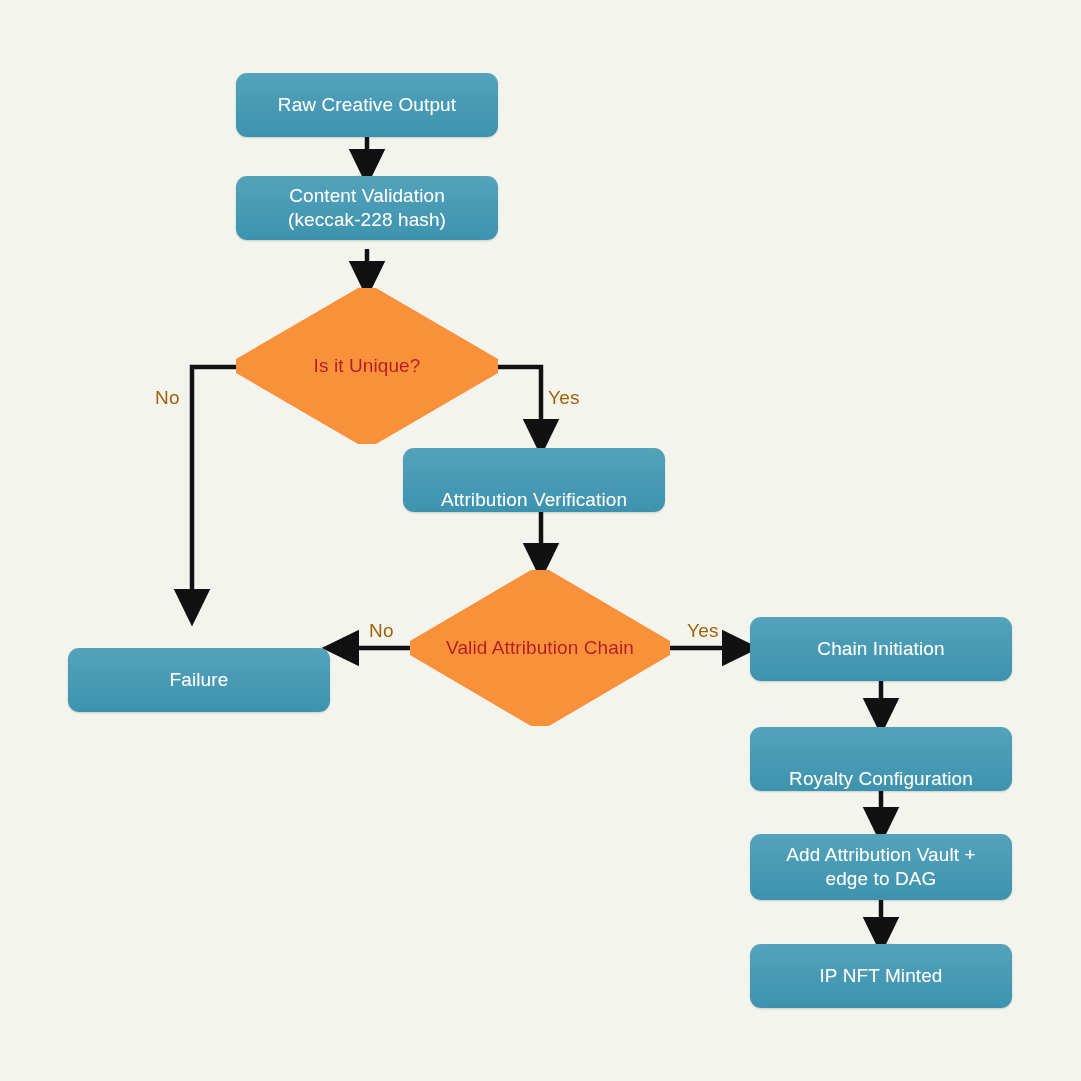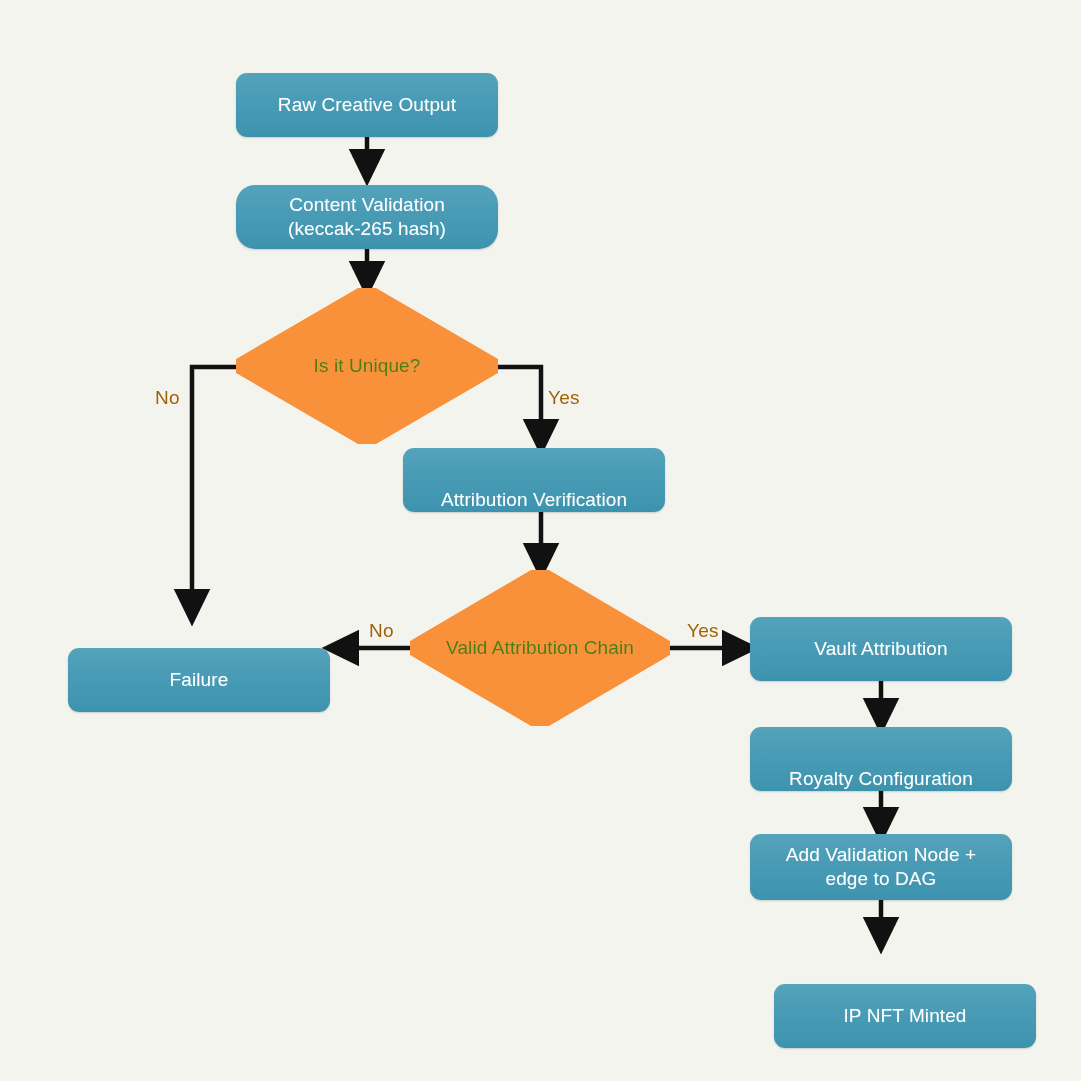--- a/index.html
+++ b/index.html
@@ -58,21 +58,21 @@
   .decision .diamond-shape {
     position: absolute;
     left: 0;
     top: 0;
     width: 100%;
     height: 100%;
   }
   .decision .decision-label {
     position: relative;
     z-index: 2;
-    color: #4d7c0f;
+    color: #b91c1c;
     font-size: 19px;
     letter-spacing: 0.1px;
     white-space: nowrap;
     text-shadow: 0 0 1px rgba(255,255,255,0.2);
   }
 
   
   .edge-label {
     position: absolute;
     color: #a16207;
@@ -121,51 +121,51 @@
     <path d="M881,791 L881,830" stroke="#111111" stroke-width="4.5" fill="none" marker-end="url(#arrowhead)"></path>
 
     
     <path d="M881,900 L881,940" stroke="#111111" stroke-width="4.5" fill="none" marker-end="url(#arrowhead)"></path>
   </svg>
 
   <div class="node" style="left:236px; top:73px; width:262px; height:64px;">
     <span>Raw Creative Output</span>
   </div>
 
-  <div class="node" style="left:236px; top:185px; width:262px; height:64px;border-radius:19px;">
+  <div class="node" style="left:236px; top:176px; width:262px; height:64px;">
     <span>
       <span>Content Validation</span><br>
-      <span>(keccak-265 hash)</span>
+      <span>(keccak-228 hash)</span>
     </span>
   </div>
 
   <div class="node" style="left:403px; top:448px; width:262px; height:64px;align-items:flex-end;">
     <span>Attribution Verification</span>
   </div>
 
   <div class="node" style="left:68px; top:617px; width:262px; height:64px;margin-top:31px;">
     <span>Failure</span>
   </div>
 
   <div class="node" style="left:750px; top:617px; width:262px; height:64px;">
-    <span>Vault Attribution</span>
+    <span>Chain Initiation</span>
   </div>
 
   <div class="node" style="left:750px; top:727px; width:262px; height:64px;align-items:flex-end;">
     <span>Royalty Configuration</span>
   </div>
 
   <div class="node" style="left:750px; top:834px; width:262px; height:66px;">
     <span>
-      <span>Add Validation Node +</span><br>
+      <span>Add Attribution Vault +</span><br>
       <span>edge to DAG</span>
     </span>
   </div>
 
-  <div class="node" style="left:774px; top:944px; width:262px; height:64px;margin-top:40px;">
+  <div class="node" style="left:750px; top:944px; width:262px; height:64px;">
     <span>IP NFT Minted</span>
   </div>
 
   <div class="decision" style="left:236px; top:288px; width:262px; height:156px;">
     <svg class="diamond-shape" viewBox="0 0 262 156" preserveAspectRatio="none" xmlns="http://www.w3.org/2000/svg">
       <path d="M131,4 L258,78 L131,152 L4,78 Z" fill="#f8913a" stroke="#f8913a" stroke-width="16" stroke-linejoin="round"></path>
     </svg>
     <span class="decision-label">Is it Unique?</span>
   </div>
 

